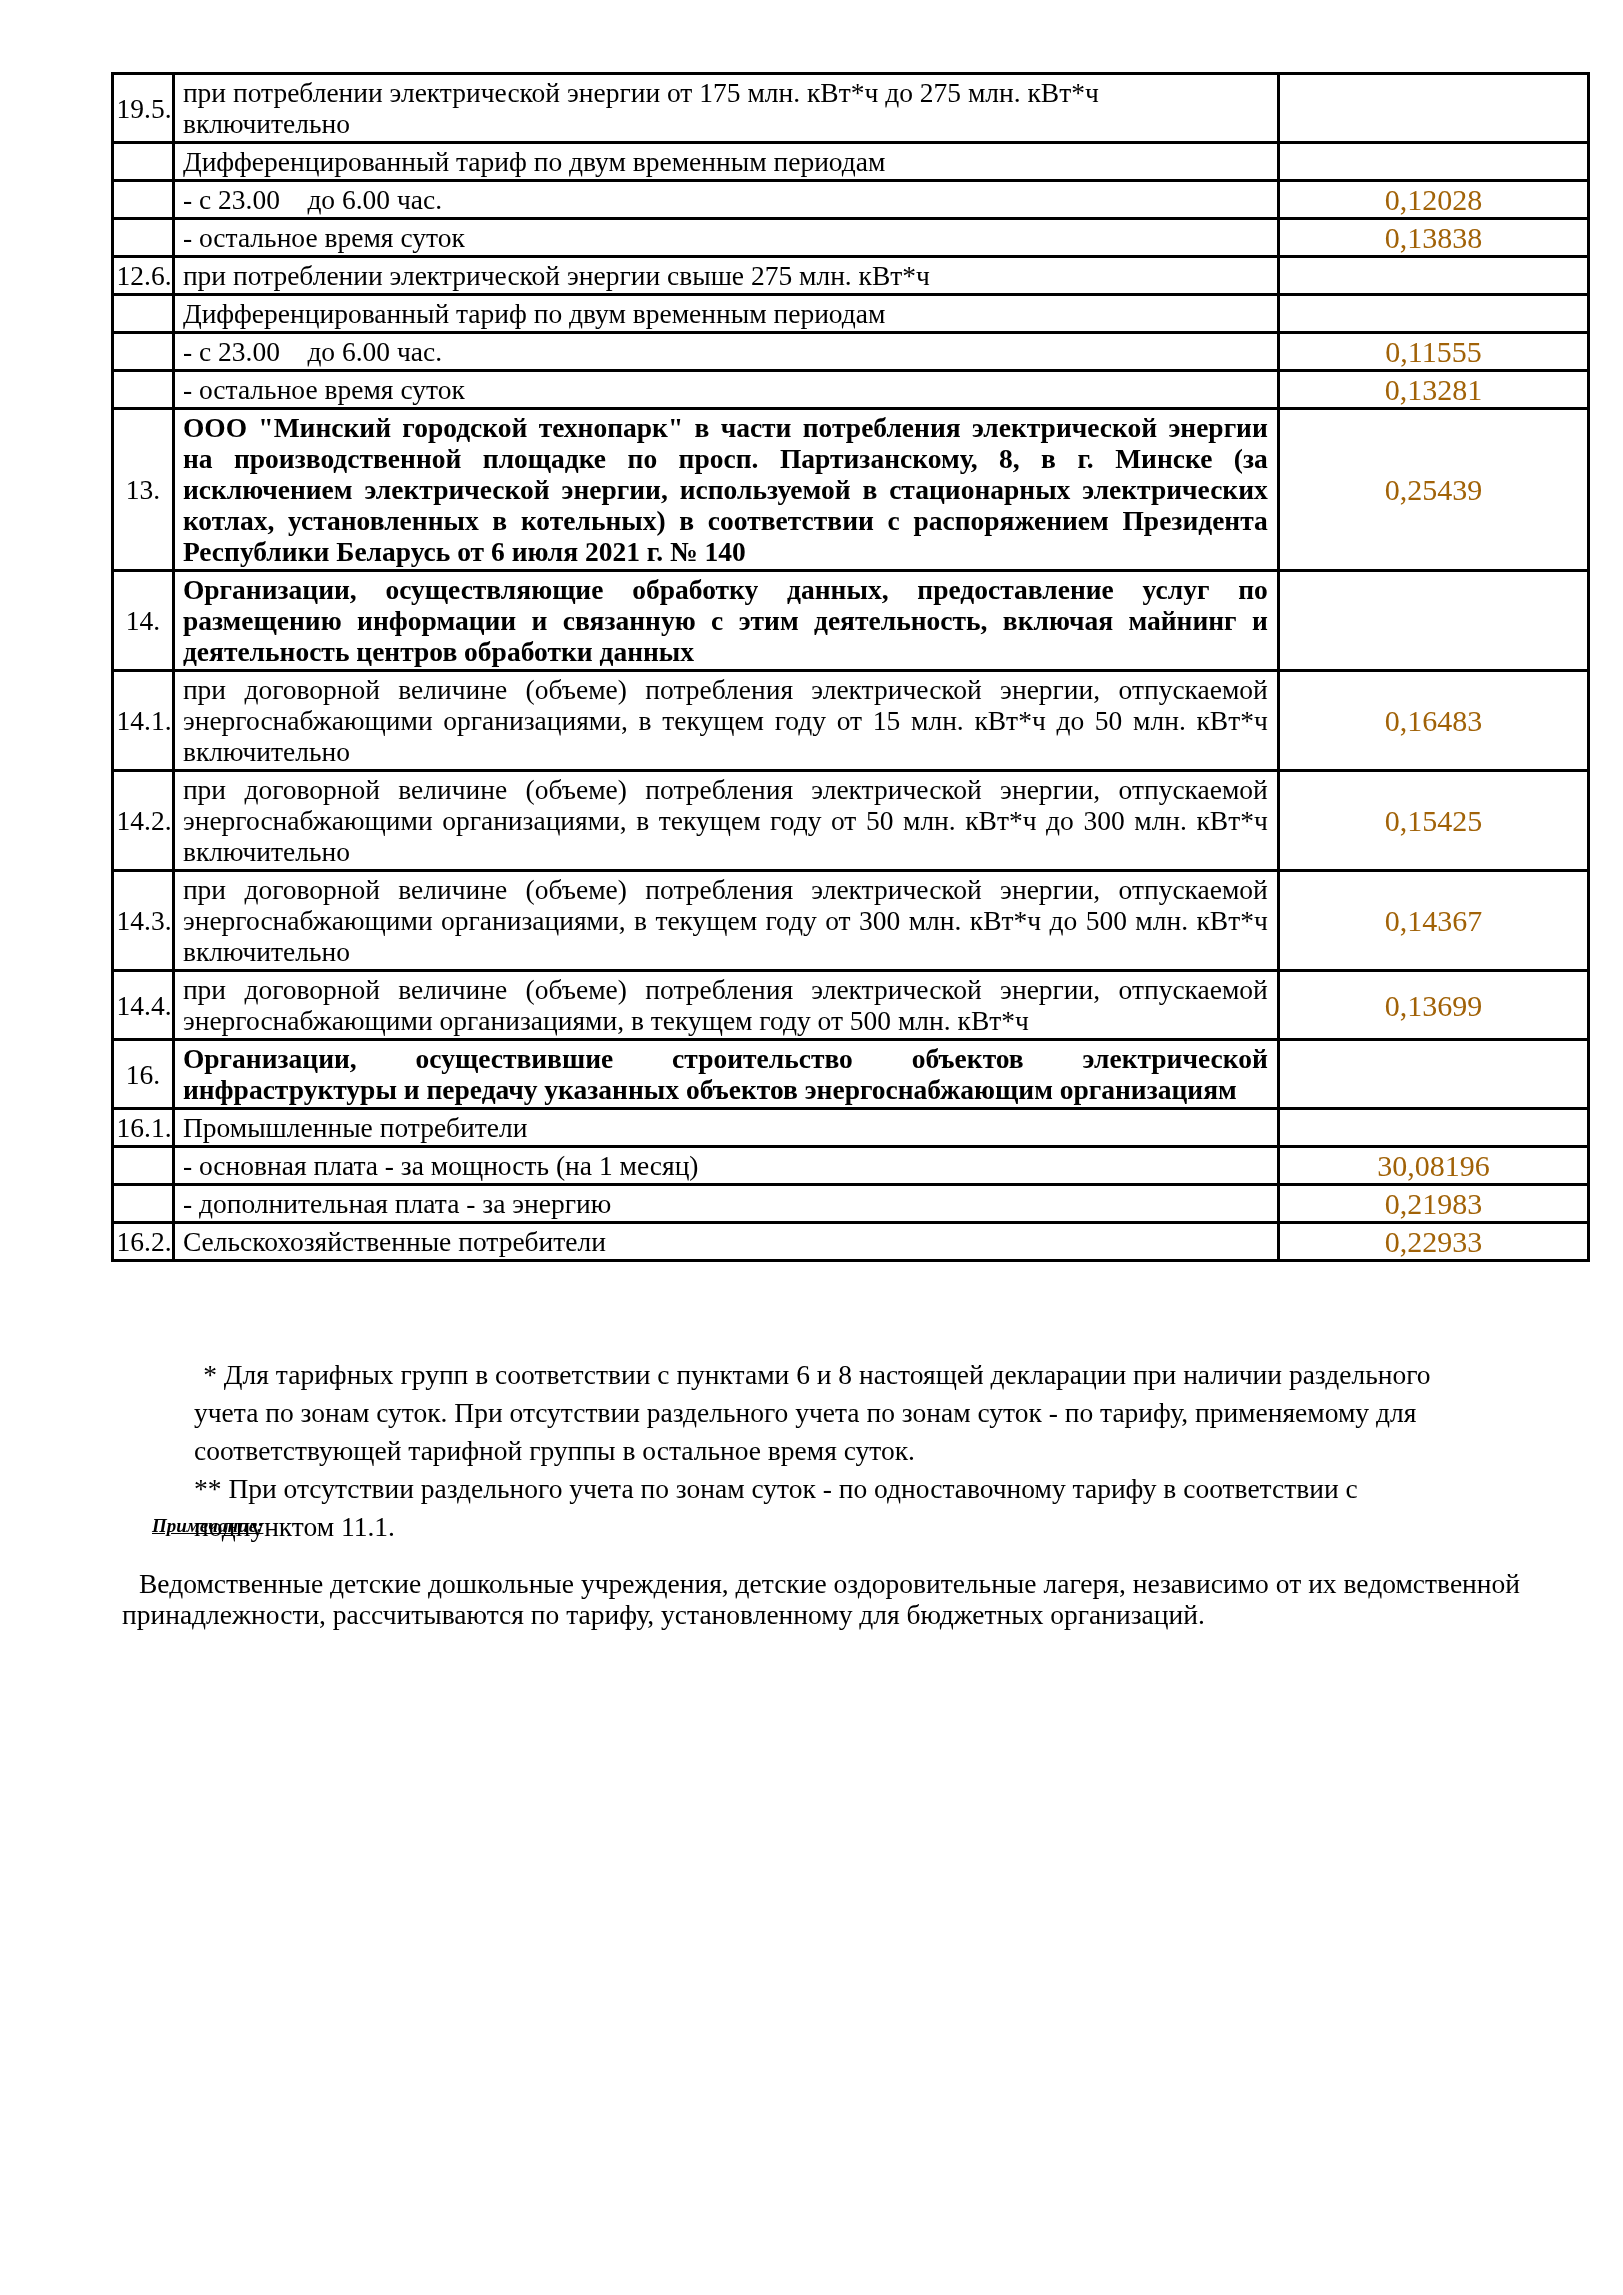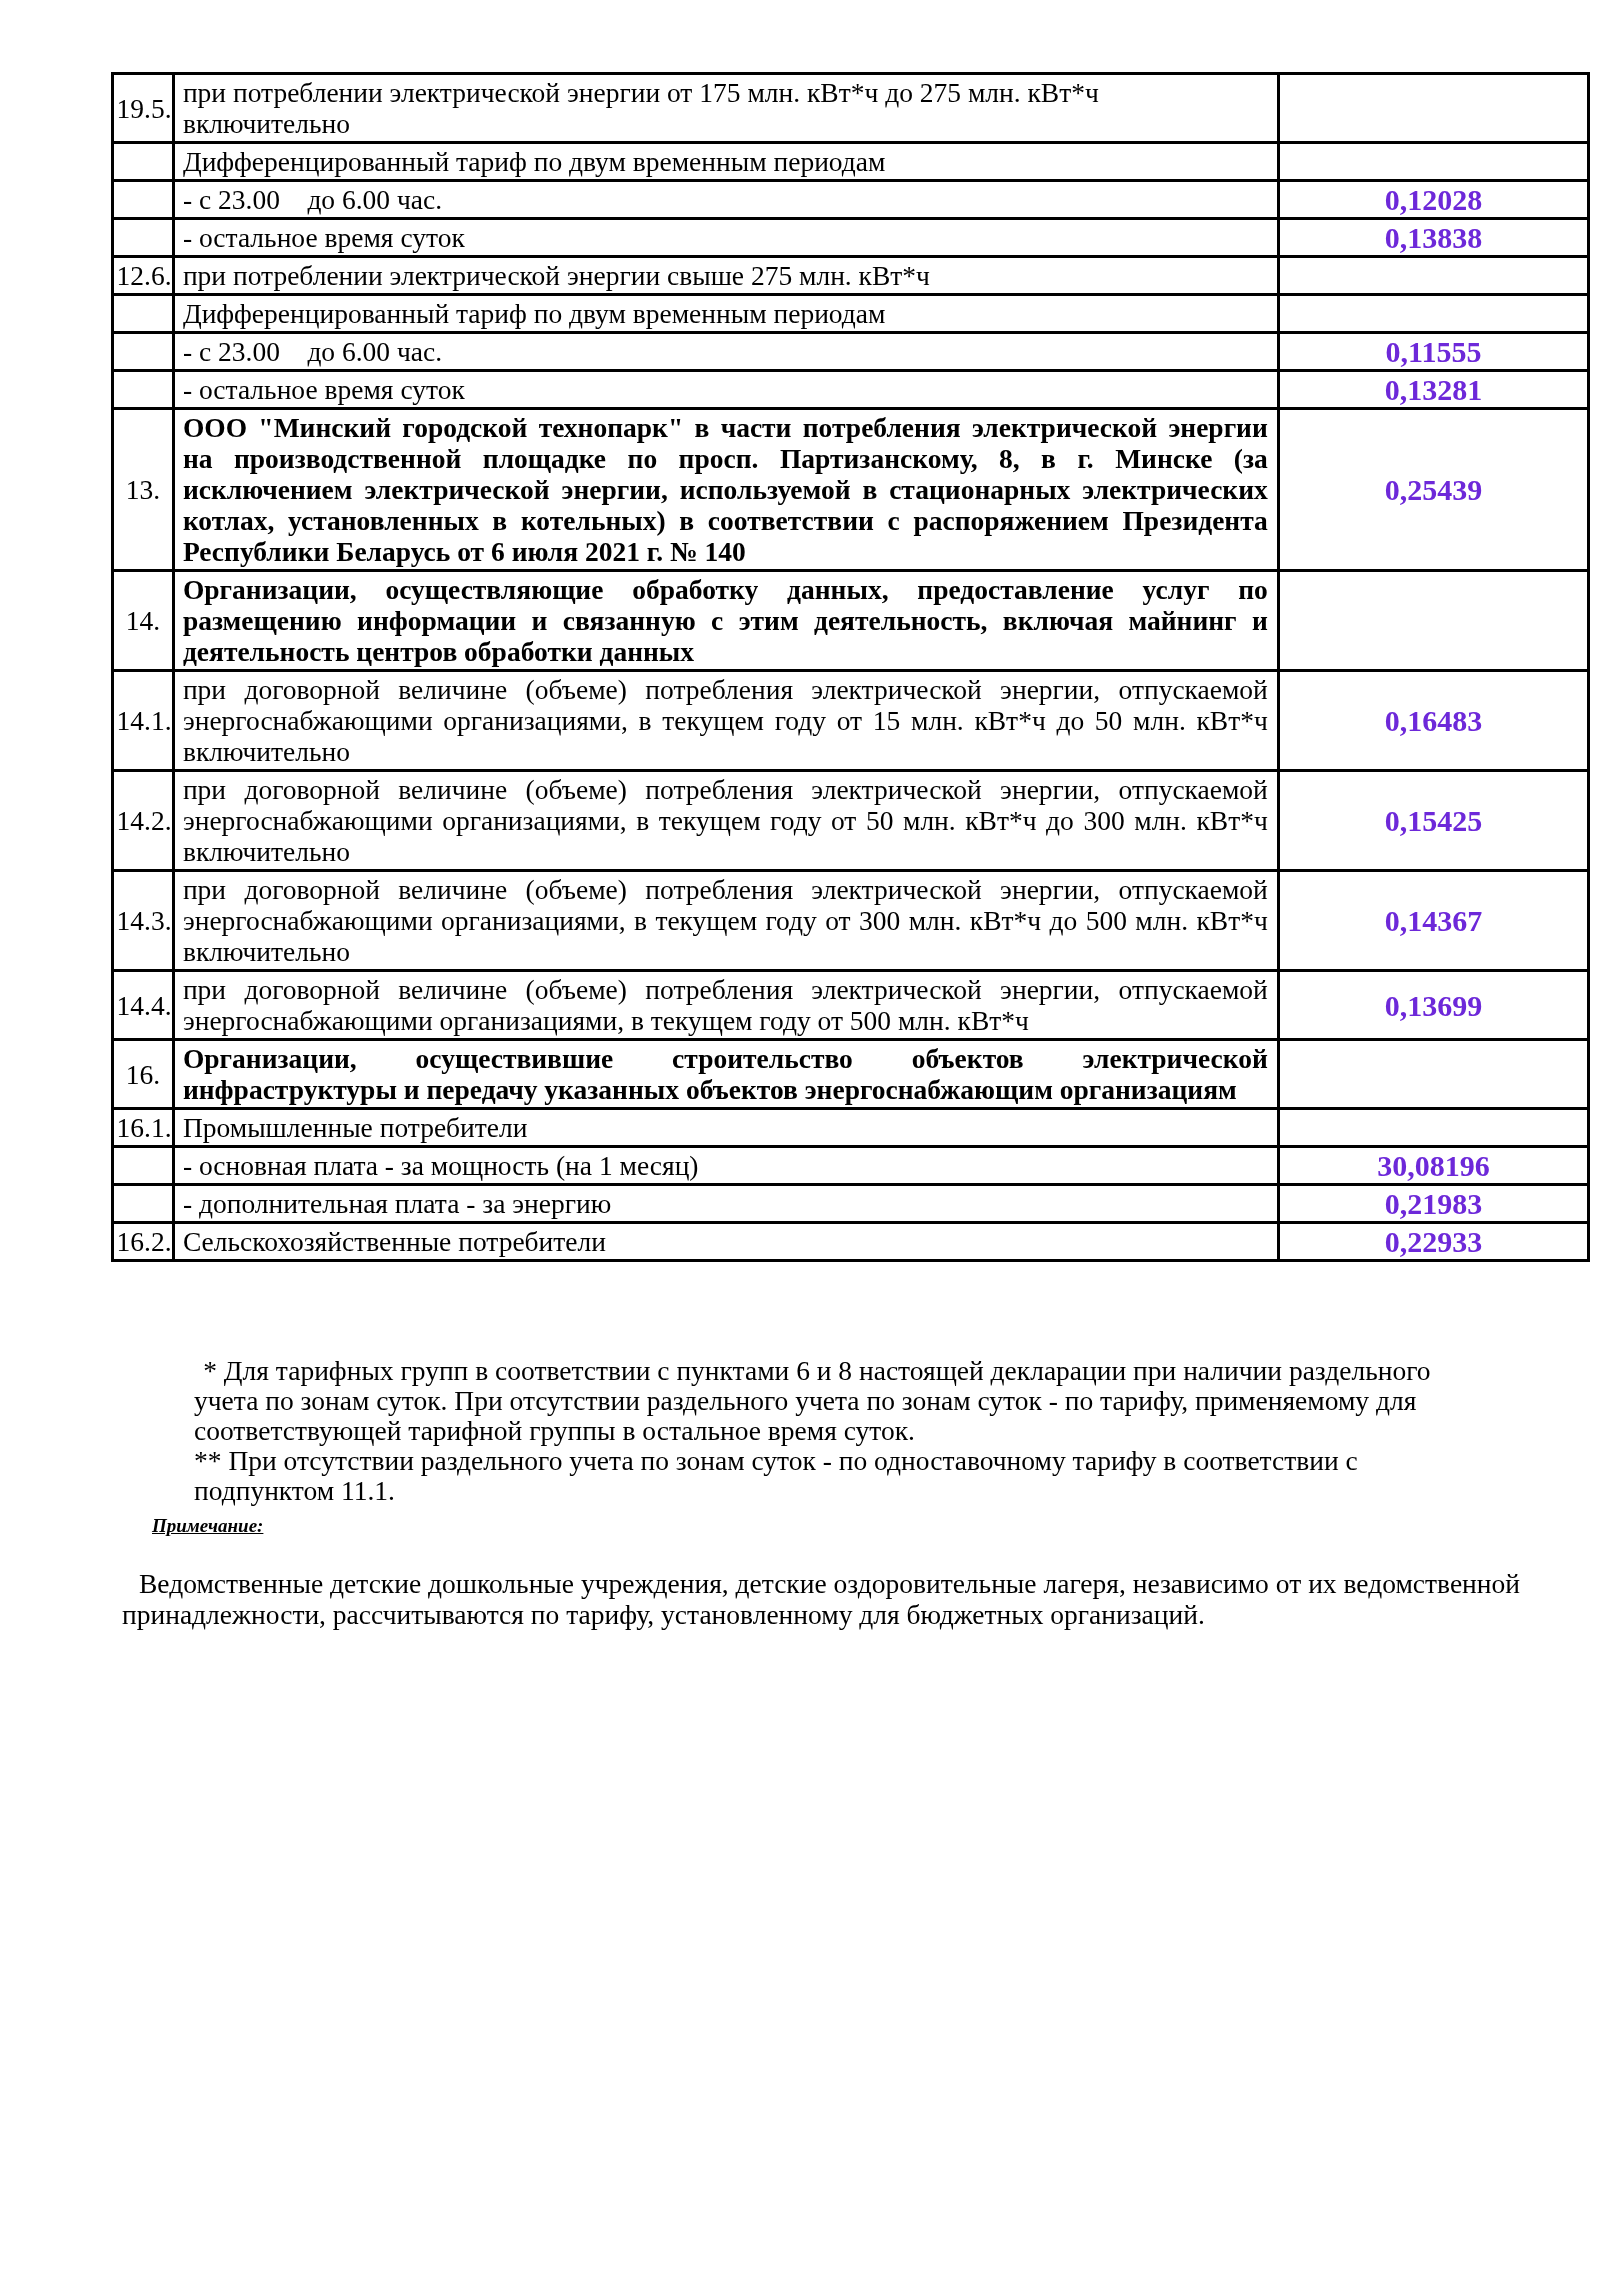--- a/index.html
+++ b/index.html
@@ -35,31 +35,31 @@
     padding: 2px 2.6px;
   }
   td.txt {
     text-align: left;
     padding: 2px 9.2px 2px 7.9px;
   }
   td.txt.j { text-align: justify; }
   td.txt.b { font-weight: bold; }
   td.val {
     text-align: center;
-    font-weight: bold;
+    font-weight: normal;
     font-size: 30px;
-    color: #6d28d9;
+    color: #a16207;
   }
   #footnotes {
     position: absolute;
     left: 194px;
     top: 1356px;
     width: 1296px;
     font-size: 27.5px;
-    line-height: 30px;
+    line-height: 38px;
     text-align: left;
   }
   #footnotes p { margin: 0; }
   #footnotes p.first { text-indent: 9.2px; }
   #note-heading {
     position: absolute;
     left: 152px;
     top: 1515px;
     font-size: 19px;
     font-weight: bold;

